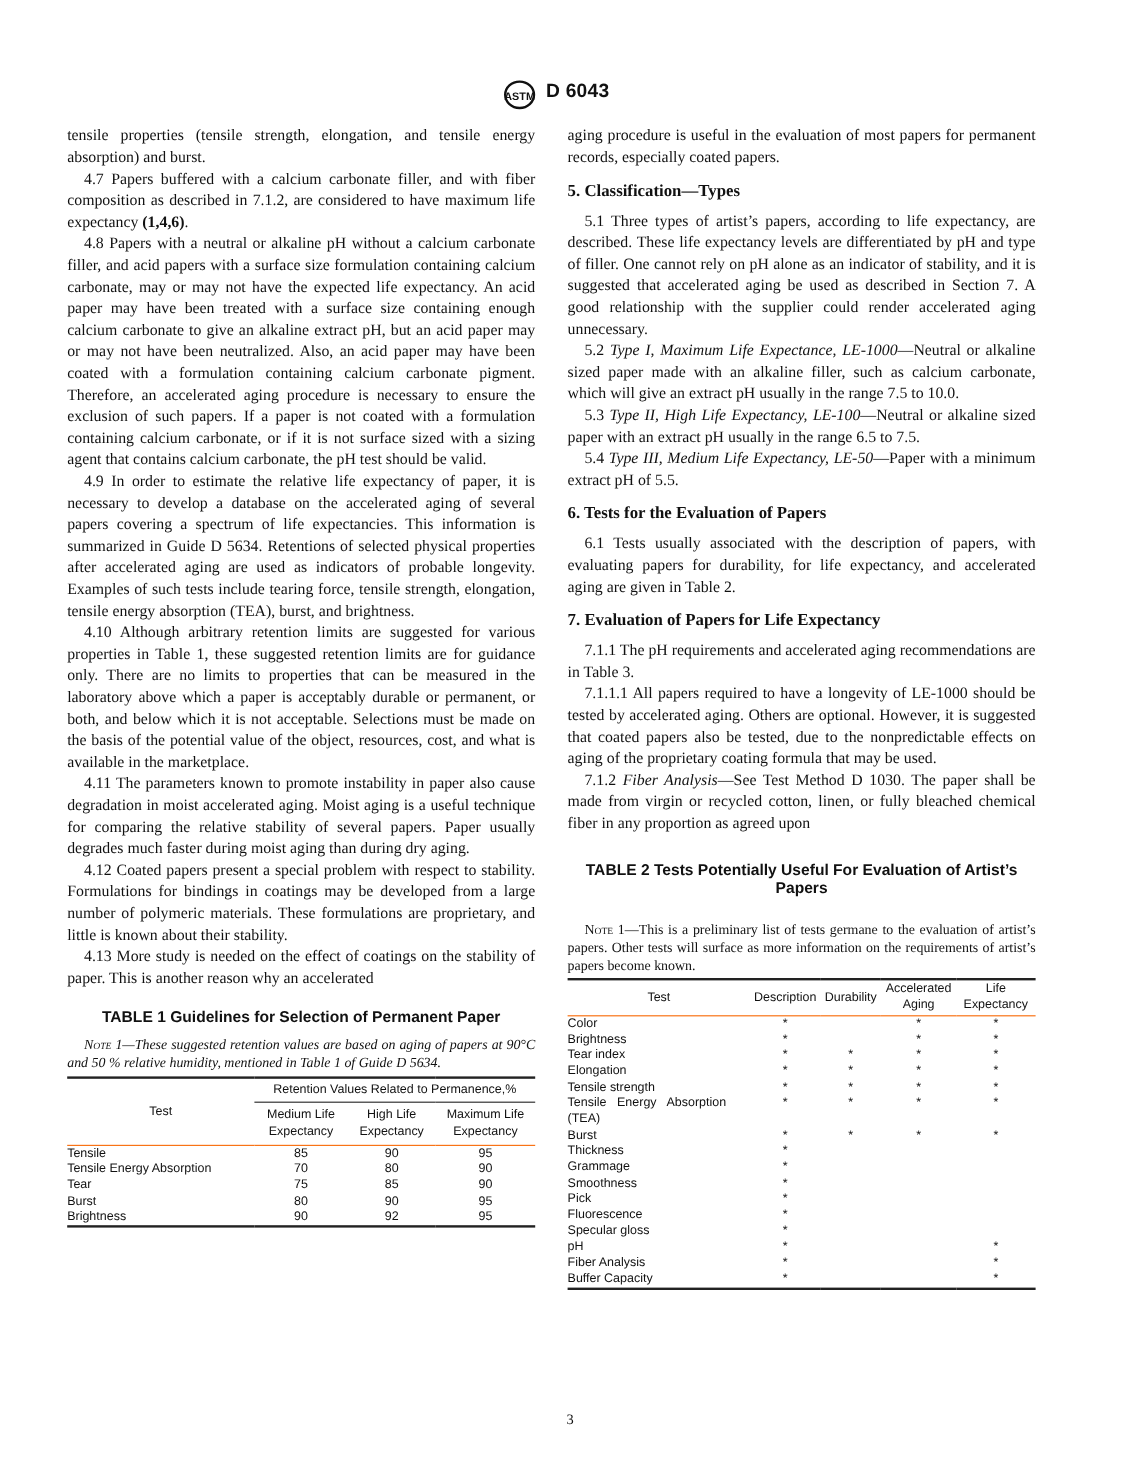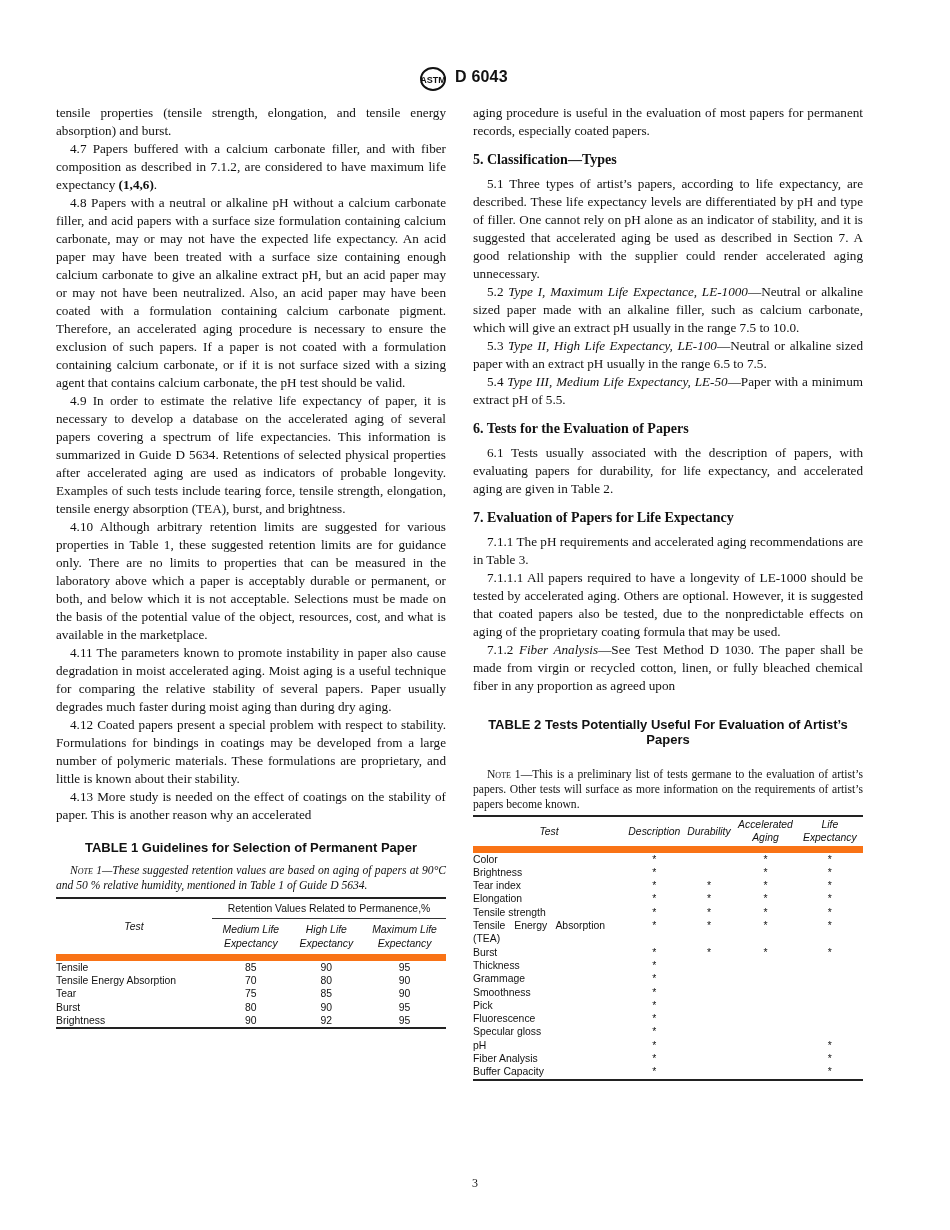--- a/index.html
+++ b/index.html
@@ -20,21 +20,21 @@
 
   .tbl-title { font-family: "Liberation Sans", sans-serif; font-weight: bold; font-size: 13px; text-align: center; line-height: 15px; }
   .note { font-family: "Liberation Serif", serif; font-size: 11.6px; line-height: 15px; text-align: justify; }
   .note .sc { font-variant: small-caps; }
   table.data { width: 100%; border-collapse: collapse; font-family: "Liberation Sans", sans-serif; font-size: 10.4px; line-height: 13.3px; }
   table.data th { font-weight: normal; text-align: center; vertical-align: middle; }
   table.data td { padding: 0; }
   table.data td.num { text-align: center; }
   .top-rule { border-top: 2.5px solid #222; }
   .bot-rule { border-bottom: 2.5px solid #222; }
-  .mid-rule { border-bottom: 7px solid #f97316; font-style: italic; }
+  .mid-rule { border-bottom: 1px solid #f97316; }
 
   .page-num { position: absolute; top: 1176px; left: 0; width: 950px; text-align: center; font-family: "Liberation Serif", serif; font-size: 12px; }
 </style>
 </head>
 <body>
 
 <div class="header">
   <svg class="logo" viewBox="0 0 40 26">
     <ellipse cx="20" cy="13" rx="12" ry="11" fill="none" stroke="#111" stroke-width="2"></ellipse>
     <text x="20" y="17" text-anchor="middle" font-family="Liberation Sans, sans-serif" font-size="9" font-weight="bold" fill="#111">ASTM</text>

